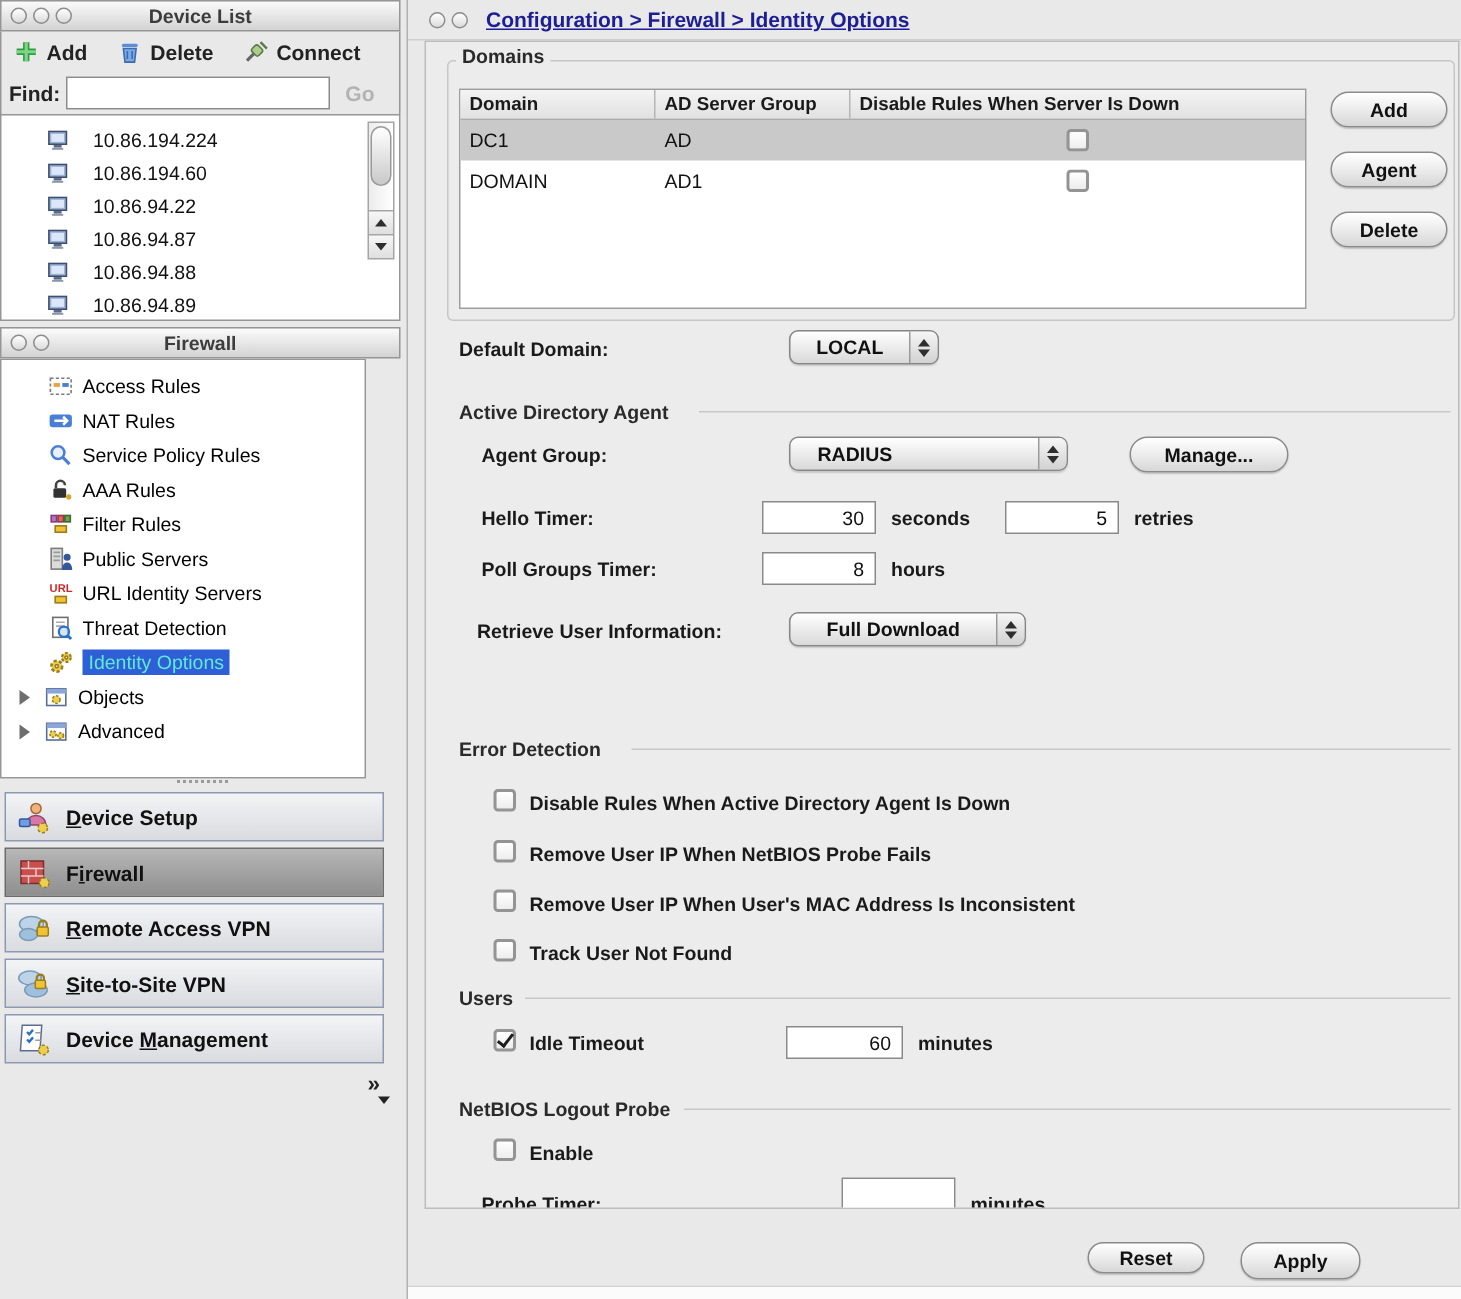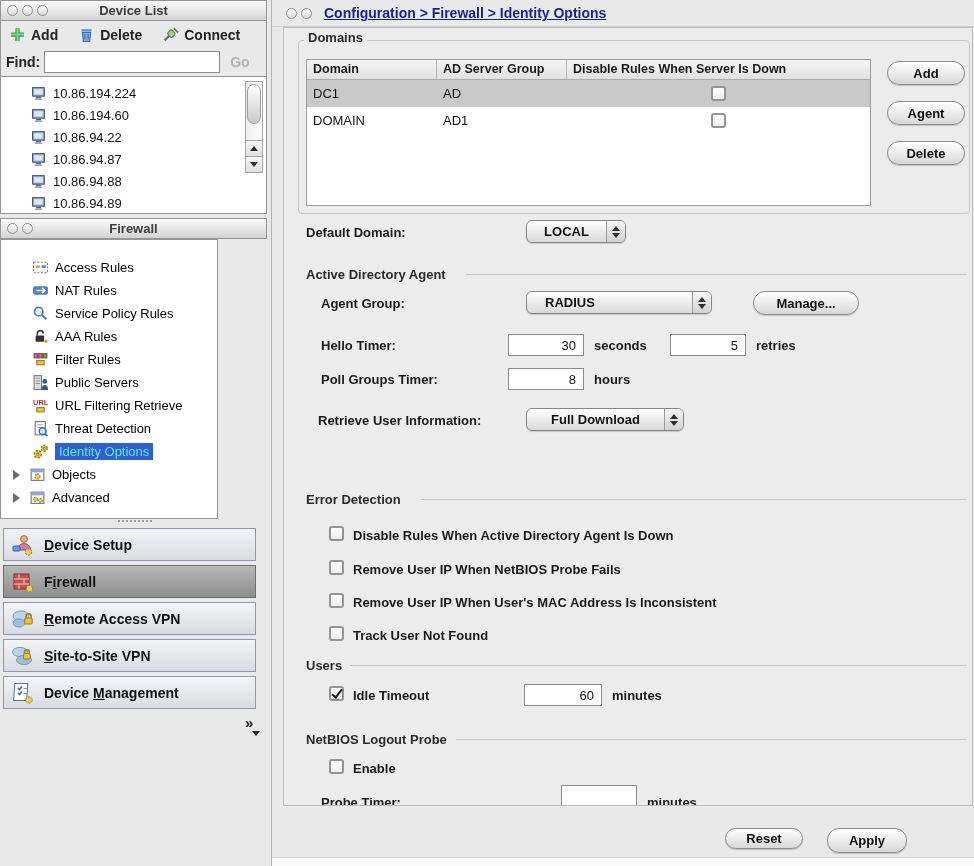--- a/index.html
+++ b/index.html
@@ -63,31 +63,31 @@
     display:flex; align-items:center; gap:6px; padding-left:8px; font-size:14px; font-weight:600; color:#222; }
   .dl-tool { display:flex; align-items:center; gap:5px; margin-right:14px; }
   .dl-find { position:absolute; left:0; top:48px; width:267px; height:28px;
     border-left:1px solid #969696; border-right:1px solid #969696;
     display:flex; align-items:center; font-size:14px; font-weight:600; color:#222; padding-left:5px;}
   .dl-find input { width:176px; height:22px; border:1px solid #8a8a8a; background:#fff; margin-left:4px;
     font-family:"Liberation Sans",sans-serif; font-size:13px; padding:0 4px; }
   .dl-go { color:#b3b3b3; font-weight:700; font-size:14px; margin-left:10px; }
   .dl-list { position:absolute; left:0; top:76px; width:267px; height:138px; background:#fff;
     border:1px solid #969696; padding-top:5px; }
-  .dl-row { display:flex; align-items:center; gap:5px; height:22px; padding-left:30px;
+  .dl-row { display:flex; align-items:center; gap:14px; height:22px; padding-left:30px;
     font-size:13px; font-weight:500; color:#111; }
   .dl-scroll { position:absolute; right:3px; top:4px; width:18px; height:92px;
     border:1px solid #a5a5a5; background:linear-gradient(to right,#ececec,#ffffff); }
   .dl-thumb { position:absolute; left:1px; top:2px; width:14px; height:40px; border-radius:8px;
     border:1px solid #9a9a9a; background:linear-gradient(#ffffff,#c9c9c9); }
   .dl-arrowbox { position:absolute; left:0; width:16px; height:16px; border-top:1px solid #a5a5a5;
     display:flex; align-items:center; justify-content:center; background:linear-gradient(#f7f7f7,#dfdfdf); }
   
-  .fw-tree { position:absolute; left:0; top:239px; width:218px; height:280px; background:#fff;
-    border:1px solid #969696; padding-top:16px; }
+  .fw-tree { position:absolute; left:0; top:239px; width:244px; height:280px; background:#fff;
+    border:1px solid #969696; padding-top:6px; }
   .tree-item { position:relative; display:flex; align-items:center; gap:6px; height:23px; padding-left:31px;
     font-size:13px; font-weight:500; color:#000; }
   .tree-item.expandable { padding-left:28px; }
   .tree-arrow { position:absolute; left:12px; width:0; height:0;
     border-top:5px solid transparent; border-bottom:5px solid transparent; border-left:7px solid #6e6e6e; }
   .tree-icon { width:17px; height:17px; display:inline-flex; }
   .tree-label.selected { background:#2e5fd6; color:#5eead4; padding:1px 4px; }
   .splitter-dots { position:absolute; left:118px; top:520px; width:34px; height:3px;
     border-top:2px dotted #9a9a9a; }
   
@@ -324,21 +324,21 @@
         </span>
       <span class="tree-label">Public Servers</span>
     </div>
     <div class="tree-item">
       <span class="tree-icon">
           <svg viewBox="0 0 16 16">
             <text x="1" y="7.5" font-family="Liberation Sans,sans-serif" font-size="7" font-weight="bold" fill="#cc2a2a">URL</text>
             <rect x="4.5" y="10" width="7" height="4" fill="#f1c232" stroke="#9a7d1f"></rect>
           </svg>
         </span>
-      <span class="tree-label">URL Filtering Retrieve</span>
+      <span class="tree-label">URL Identity Servers</span>
     </div>
     <div class="tree-item">
       <span class="tree-icon">
           <svg viewBox="0 0 16 16">
             <rect x="3" y="1.5" width="9.5" height="12.5" fill="#fff" stroke="#6e6e6e"></rect>
             <path d="M5 4.5h5.5M5 7h5.5" stroke="#aaa"></path>
             <circle cx="10" cy="10.5" r="3.2" fill="rgba(190,220,250,.7)" stroke="#2a6fc9" stroke-width="1.4"></circle>
             <path d="M12.3 12.8l2.2 2.2" stroke="#2a6fc9" stroke-width="1.8"></path>
           </svg>
         </span>

